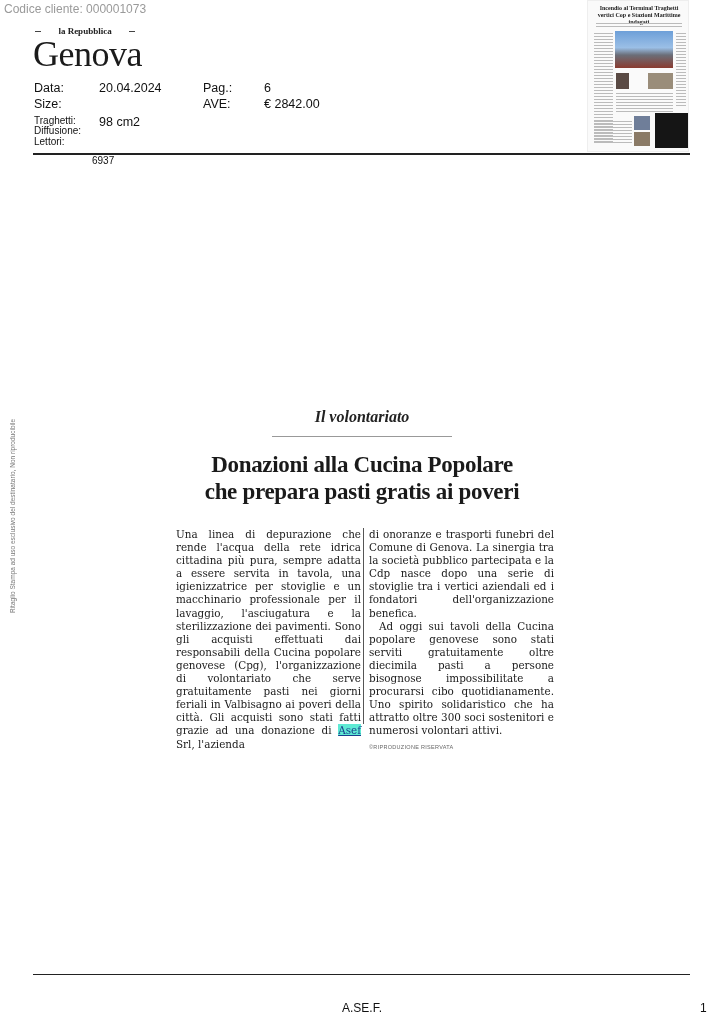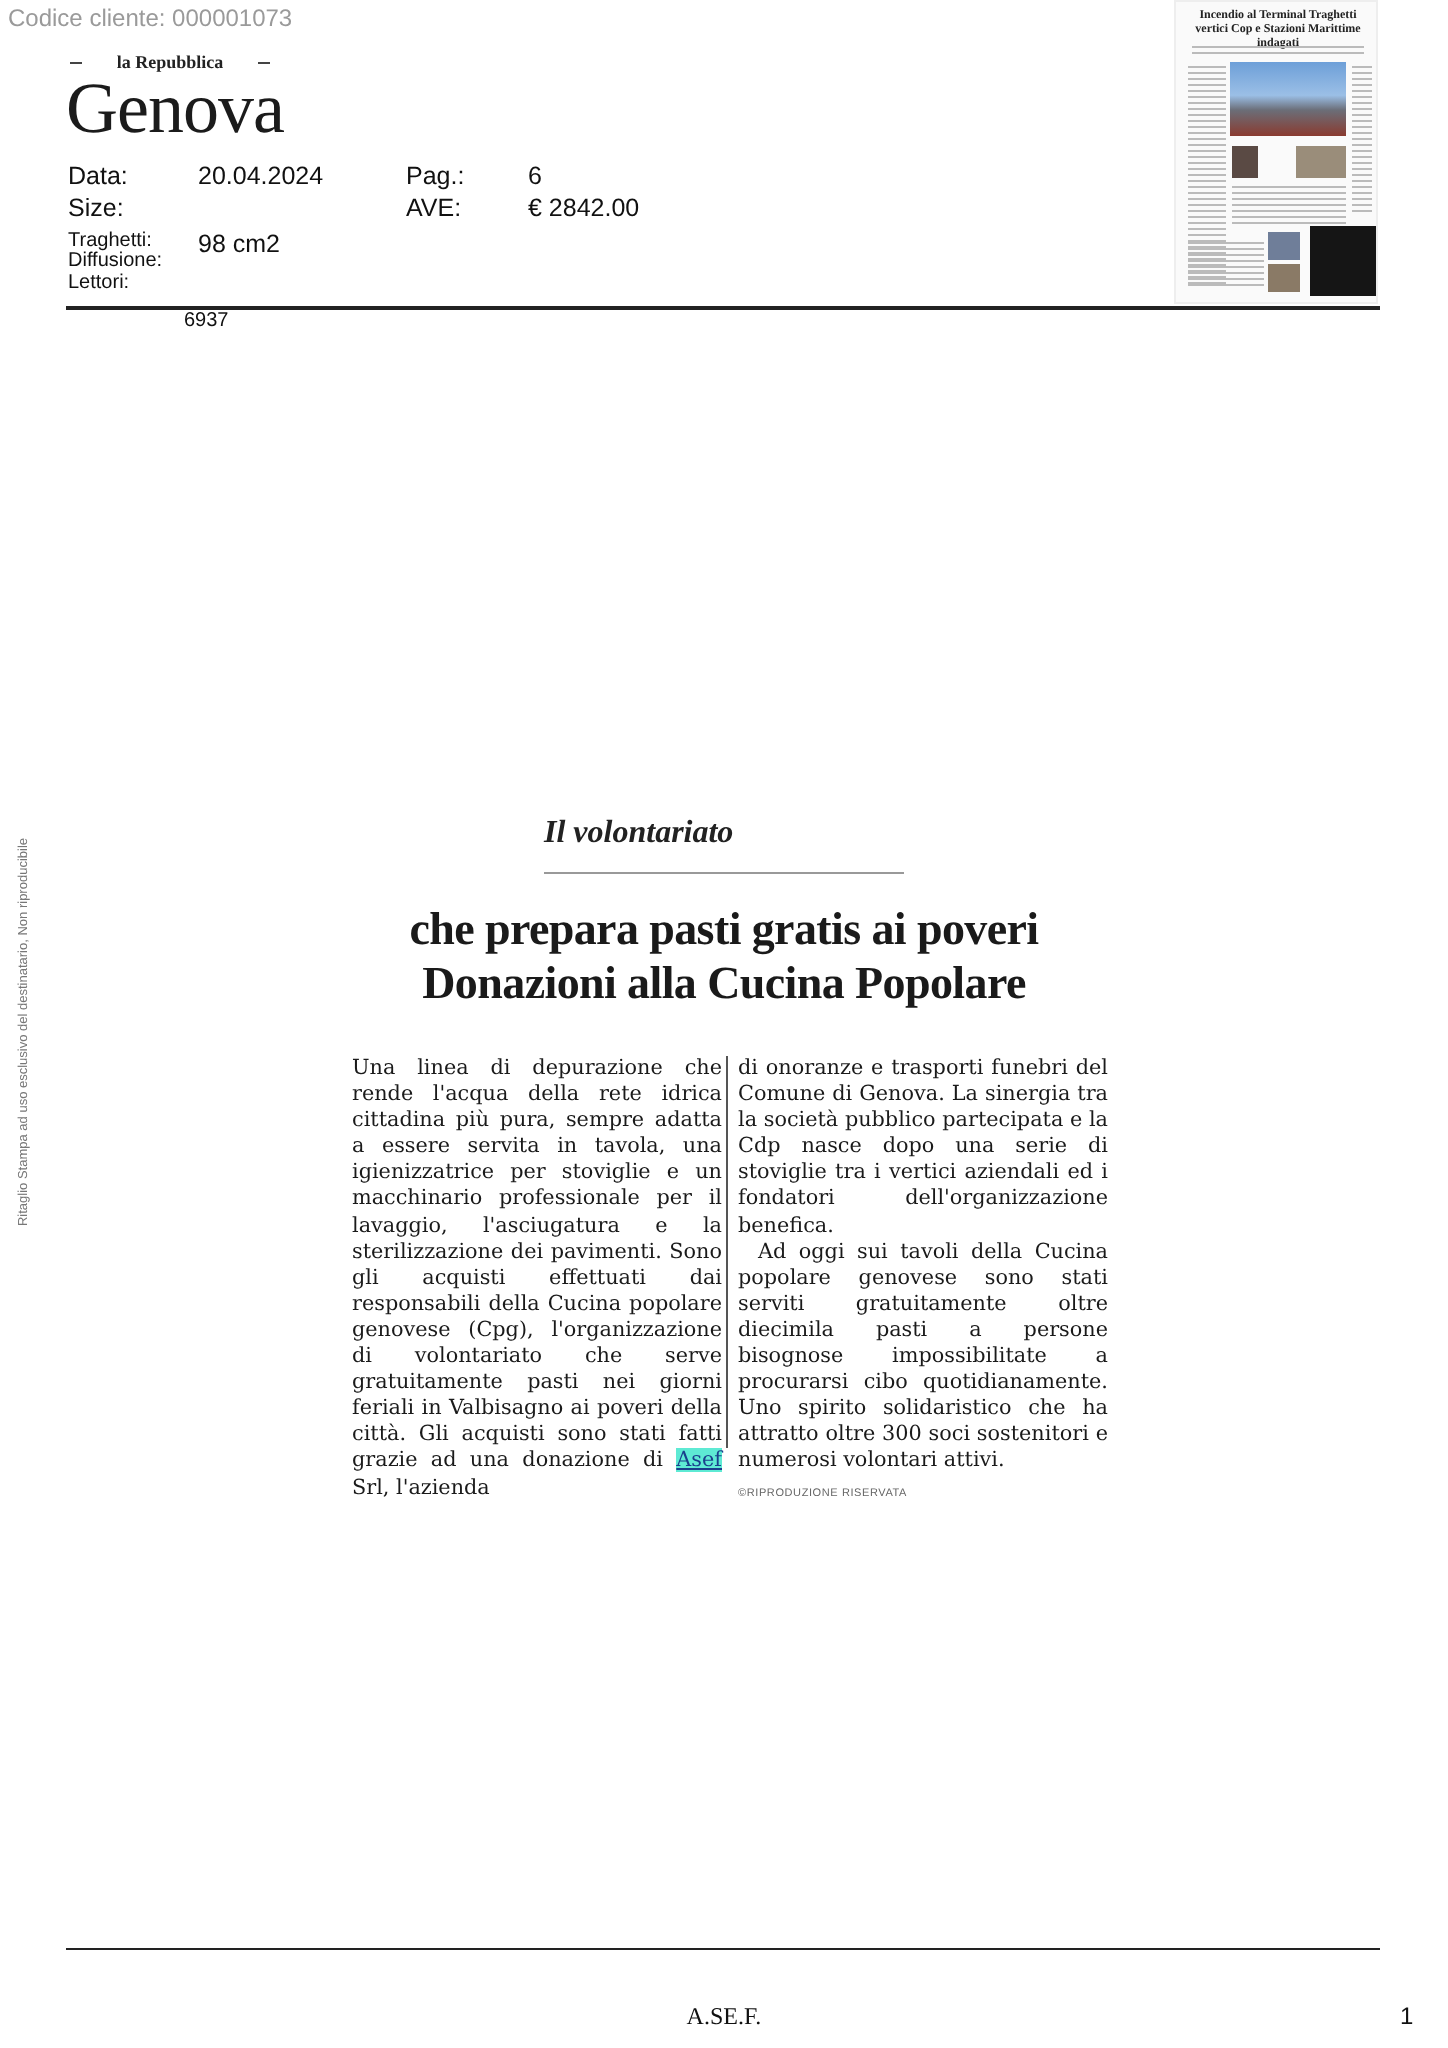--- a/index.html
+++ b/index.html
@@ -16,33 +16,33 @@
   .thumb .tt { position:absolute; left:8px; top:4px; width:86px; font-family:"Liberation Serif", serif; font-size:6px; font-weight:bold; text-align:center; line-height:7px; color:#222; }
   .thumb .photo1 { position:absolute; left:27px; top:30px; width:58px; height:37px; background:linear-gradient(180deg,#6d9fd8 0%,#9bbfe6 45%,#6b6e78 65%,#8a3b30 100%); }
   .thumb .photo2 { position:absolute; left:28px; top:72px; width:13px; height:16px; background:#5a4a44; }
   .thumb .photo3 { position:absolute; left:60px; top:72px; width:25px; height:16px; background:#9a8d7a; }
   .thumb .photo4 { position:absolute; left:46px; top:115px; width:16px; height:14px; background:#6f7e99; }
   .thumb .photo5 { position:absolute; left:46px; top:131px; width:16px; height:14px; background:#8a7a66; }
   .thumb .dark { position:absolute; left:67px; top:112px; width:40px; height:35px; background:#151515; }
   .thumb .txt { position:absolute; background:repeating-linear-gradient(180deg,#bbb 0 1px,transparent 1px 3px); }
   .side-note { left:6px; top:400px; width:12px; height:232px; }
   .side-note span { position:absolute; left:50%; top:50%; transform:translate(-50%,-50%) rotate(-90deg); white-space:nowrap; font-size:6.5px; color:#777; }
-  .kicker { left:272px; top:408px; width:180px; text-align:left; font-family:"Liberation Serif", serif; font-style:italic; font-weight:bold; font-size:16px; color:#222; }
+  .kicker { left:272px; top:408px; width:180px; text-align:center; font-family:"Liberation Serif", serif; font-style:italic; font-weight:bold; font-size:16px; color:#222; }
   .kicker-rule { left:272px; top:436px; width:180px; height:1px; background:#999; }
   .headline { left:160px; top:451px; width:404px; text-align:center; font-family:"Liberation Serif", serif; font-weight:bold; font-size:23px; line-height:27px; color:#1a1a1a; letter-spacing:-0.3px; }
   .col { top:528px; width:185px; font-family:"DejaVu Serif", serif; font-size:10.4px; line-height:13.1px; color:#1a1a1a; text-align:justify; }
   .col p { margin:0; }
   .col1 { left:176px; }
   .col2 { left:369px; }
   .col2 .indent { text-indent:10px; }
   .col-divider { left:363px; top:528px; width:1px; height:196px; background:#555; }
   .hl { background:#5eead4; text-decoration:underline; color:#1a3f8c; }
   .copyright { font-family:"Liberation Sans", sans-serif; font-size:5.5px; color:#666; letter-spacing:0.3px; margin-top:3px; text-align:left; }
   .footer-rule { left:33px; top:974px; width:657px; height:1px; background:#222; }
-  .footer-center { left:0; width:724px; top:1001px; text-align:center; font-size:12px; color:#111;font-family:Liberation Serif, serif; }
+  .footer-center { left:0; width:724px; top:1001px; text-align:center; font-size:12px; color:#111; }
   .footer-page { left:700px; top:1001px; font-size:12px; color:#111; }
 </style>
 </head>
 <body>
 
 <div class="abs client-code">Codice cliente: 000001073</div>
 
 <div class="abs masthead-small">
   <span class="ln"></span>
   <span>la Repubblica</span>
@@ -83,22 +83,22 @@
 <div class="abs header-rule"></div>
 
 <div class="abs side-note">
   <span>Ritaglio Stampa ad uso esclusivo del destinatario, Non riproducibile</span>
 </div>
 
 <div class="abs kicker">Il volontariato</div>
 <div class="abs kicker-rule"></div>
 
 <div class="abs headline">
+  <div>Donazioni alla Cucina Popolare</div>
   <div>che prepara pasti gratis ai poveri</div>
-  <div>Donazioni alla Cucina Popolare</div>
 </div>
 
 <div class="abs col col1">
   <p><span>Una linea di depurazione che rende l'acqua della rete idrica cittadina più pura, sempre adatta a essere servita in tavola, una igienizzatrice per stoviglie e un macchinario professionale per il lavaggio, l'asciugatura e la sterilizzazione dei pavimenti. Sono gli acquisti effettuati dai responsabili della Cucina popolare genovese (Cpg), l'organizzazione di volontariato che serve gratuitamente pasti nei giorni feriali in Valbisagno ai poveri della città. Gli acquisti sono stati fatti grazie ad una donazione di </span><span class="hl">Asef</span><span> Srl, l'azienda</span></p>
 </div>
 
 <div class="abs col-divider"></div>
 
 <div class="abs col col2">
   <p>di onoranze e trasporti funebri del Comune di Genova. La sinergia tra la società pubblico partecipata e la Cdp nasce dopo una serie di stoviglie tra i vertici aziendali ed i fondatori dell'organizzazione benefica.</p>

